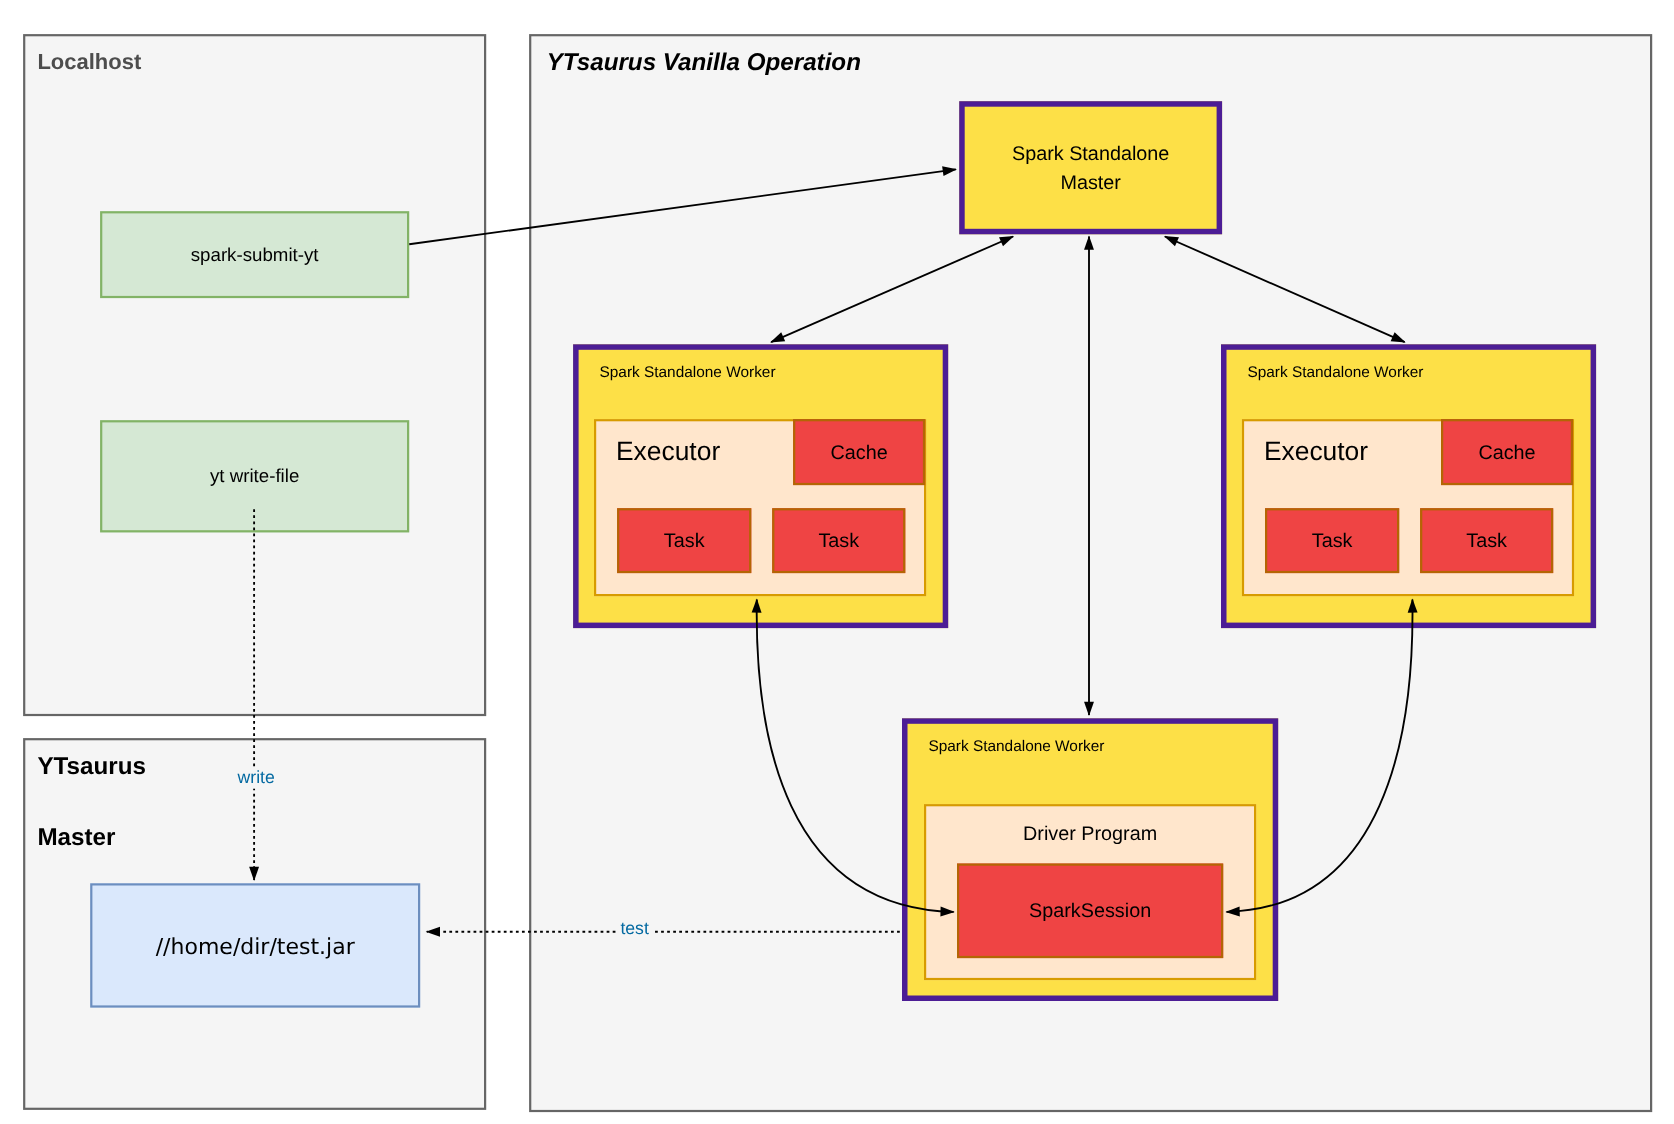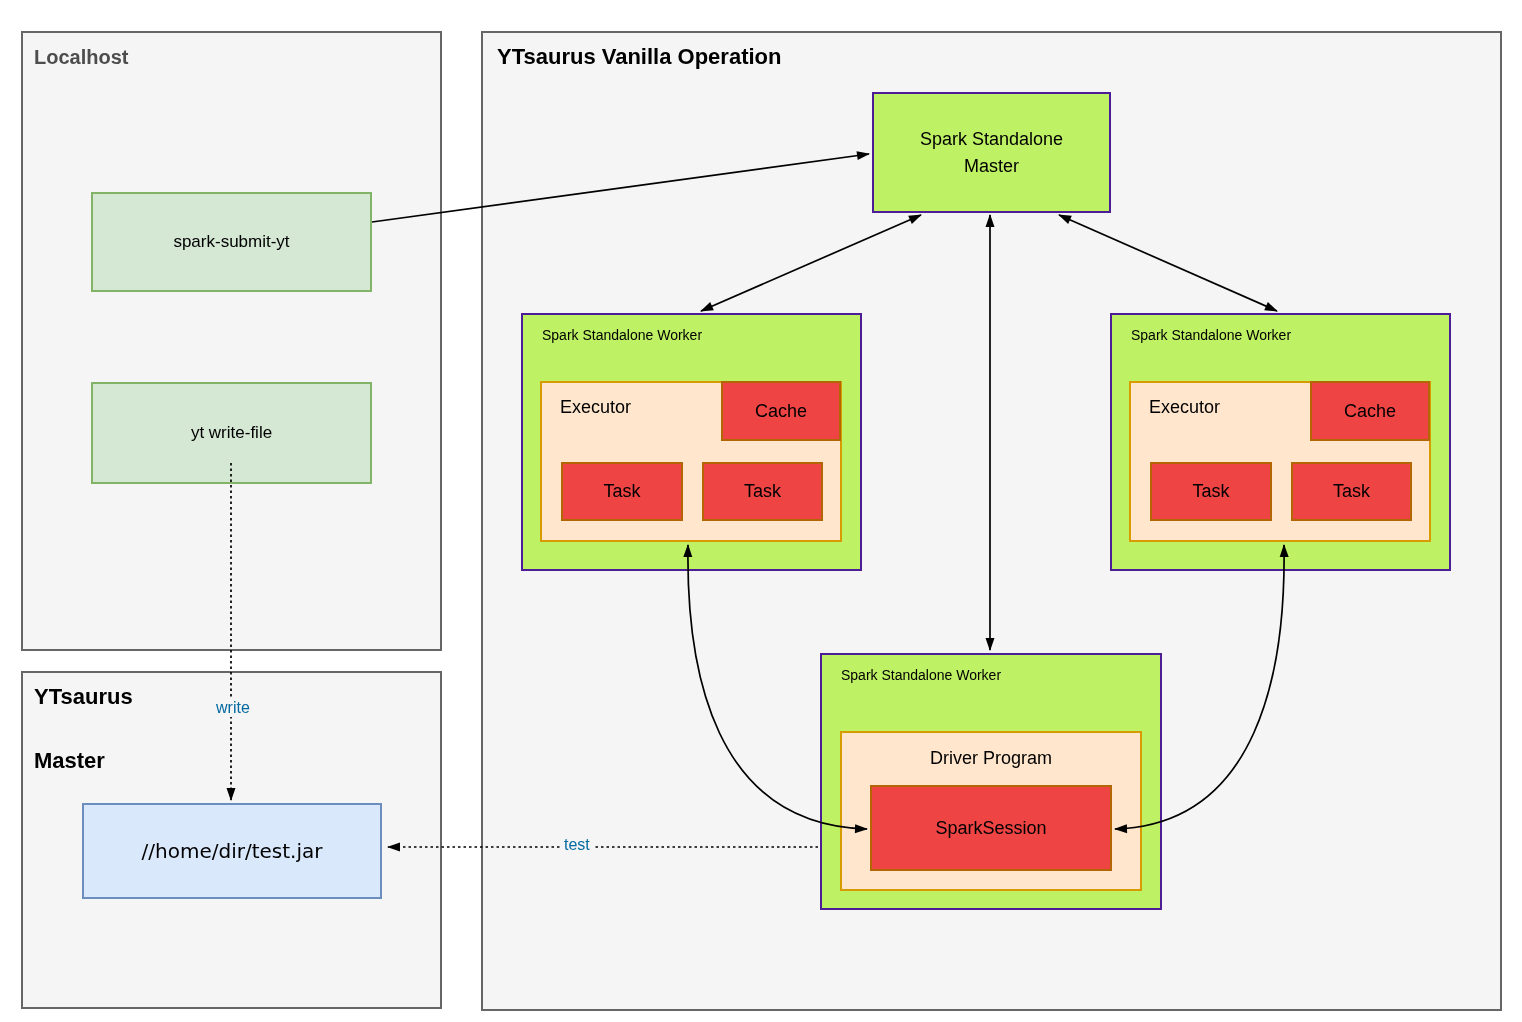--- a/index.html
+++ b/index.html
@@ -12,62 +12,62 @@
   }
   .container-title{
     position:absolute;font-weight:bold;font-size:21px;color:#000;line-height:1.45;white-space:pre-line;
   }
   .node{
     position:absolute;box-sizing:border-box;display:flex;align-items:center;justify-content:center;
     text-align:center;font-size:17px;
   }
   .green{background:#d5e8d4;border:2px solid #82b366;}
   .blue{background:#dae8fc;border:2px solid #6c8ebf;font-family:"DejaVu Sans",sans-serif;font-size:20px;}
-  .white-node{background:#bef264;border:2px solid #4c1d95;font-size:18px;}
+  .white-node{background:#fde047;border:5px solid #4c1d95;font-size:18px;}
   .orange-light{background:#ffe6cc;border:2px solid #d79b00;}
   .orange-dark{background:#ef4444;border:2px solid #b46504;font-size:18px;}
   .worker{align-items:flex-start;justify-content:flex-start;}
   .worker-title{padding:12px 0 0 19px;font-size:14px;text-align:left;}
-  .exec-label{position:absolute;top:14px;left:18px;font-size:18px;}
+  .exec-label{position:absolute;top:14px;left:18px;font-size:24px;}
   .driver-label{position:absolute;top:15px;left:0;right:0;text-align:center;font-size:18px;}
   .master-label{line-height:1.45;font-size:18px;}
   #edges{position:absolute;left:0;top:0;z-index:5;pointer-events:none;}
   .edge{stroke:#000;stroke-width:1.7;fill:none;}
   .edge-dotted{stroke-dasharray:2.5 3;}
   .edge-label{
     position:absolute;z-index:6;background:#f5f5f5;font-size:16px;padding:0 4px;color:#0369a1;
   }
 </style>
 </head>
 <body>
 
 <div id="canvas">
 
   <div class="container" style="left:21px;top:20px;width:421px;height:620px;"></div>
   <div class="container-title" style="left:34px;top:32px;color:#4d4d4d;font-size:20px;">Localhost</div>
 
-  <div class="node green" style="left:91px;top:181px;width:281px;height:100px;">
+  <div class="node green" style="left:91px;top:181px;width:281px;height:79px;">
     <span>spark-submit-yt</span>
   </div>
 
   <div class="node green" style="left:91px;top:371px;width:281px;height:102px;">
     <span>yt write-file</span>
   </div>
 
   <div class="container" style="left:21px;top:660px;width:421px;height:338px;"></div>
   <div class="container-title" style="left:34px;top:670px;font-size:22px;"><span>YTsaurus</span><br>
     <span>Master</span>
   </div>
 
-  <div class="node blue" style="left:82px;top:792px;width:300px;height:96px;">
+  <div class="node blue" style="left:82px;top:792px;width:300px;height:113px;">
     <span>//home/dir/test.jar</span>
   </div>
 
   <div class="container" style="left:481px;top:20px;width:1021px;height:980px;"></div>
-  <div class="container-title" style="left:497px;top:30px;font-size:22px;">YTsaurus Vanilla Operation</div>
+  <div class="container-title" style="left:497px;top:30px;font-size:22px;font-style:italic;">YTsaurus Vanilla Operation</div>
 
   <div class="node white-node" style="left:872px;top:81px;width:239px;height:121px;">
     <div class="master-label"><span>Spark Standalone</span><br>
       <span>Master</span>
     </div>
   </div>
 
   <div class="node white-node worker" style="left:521px;top:302px;width:341px;height:258px;">
     <div class="worker-title">Spark Standalone Worker</div>
   </div>

